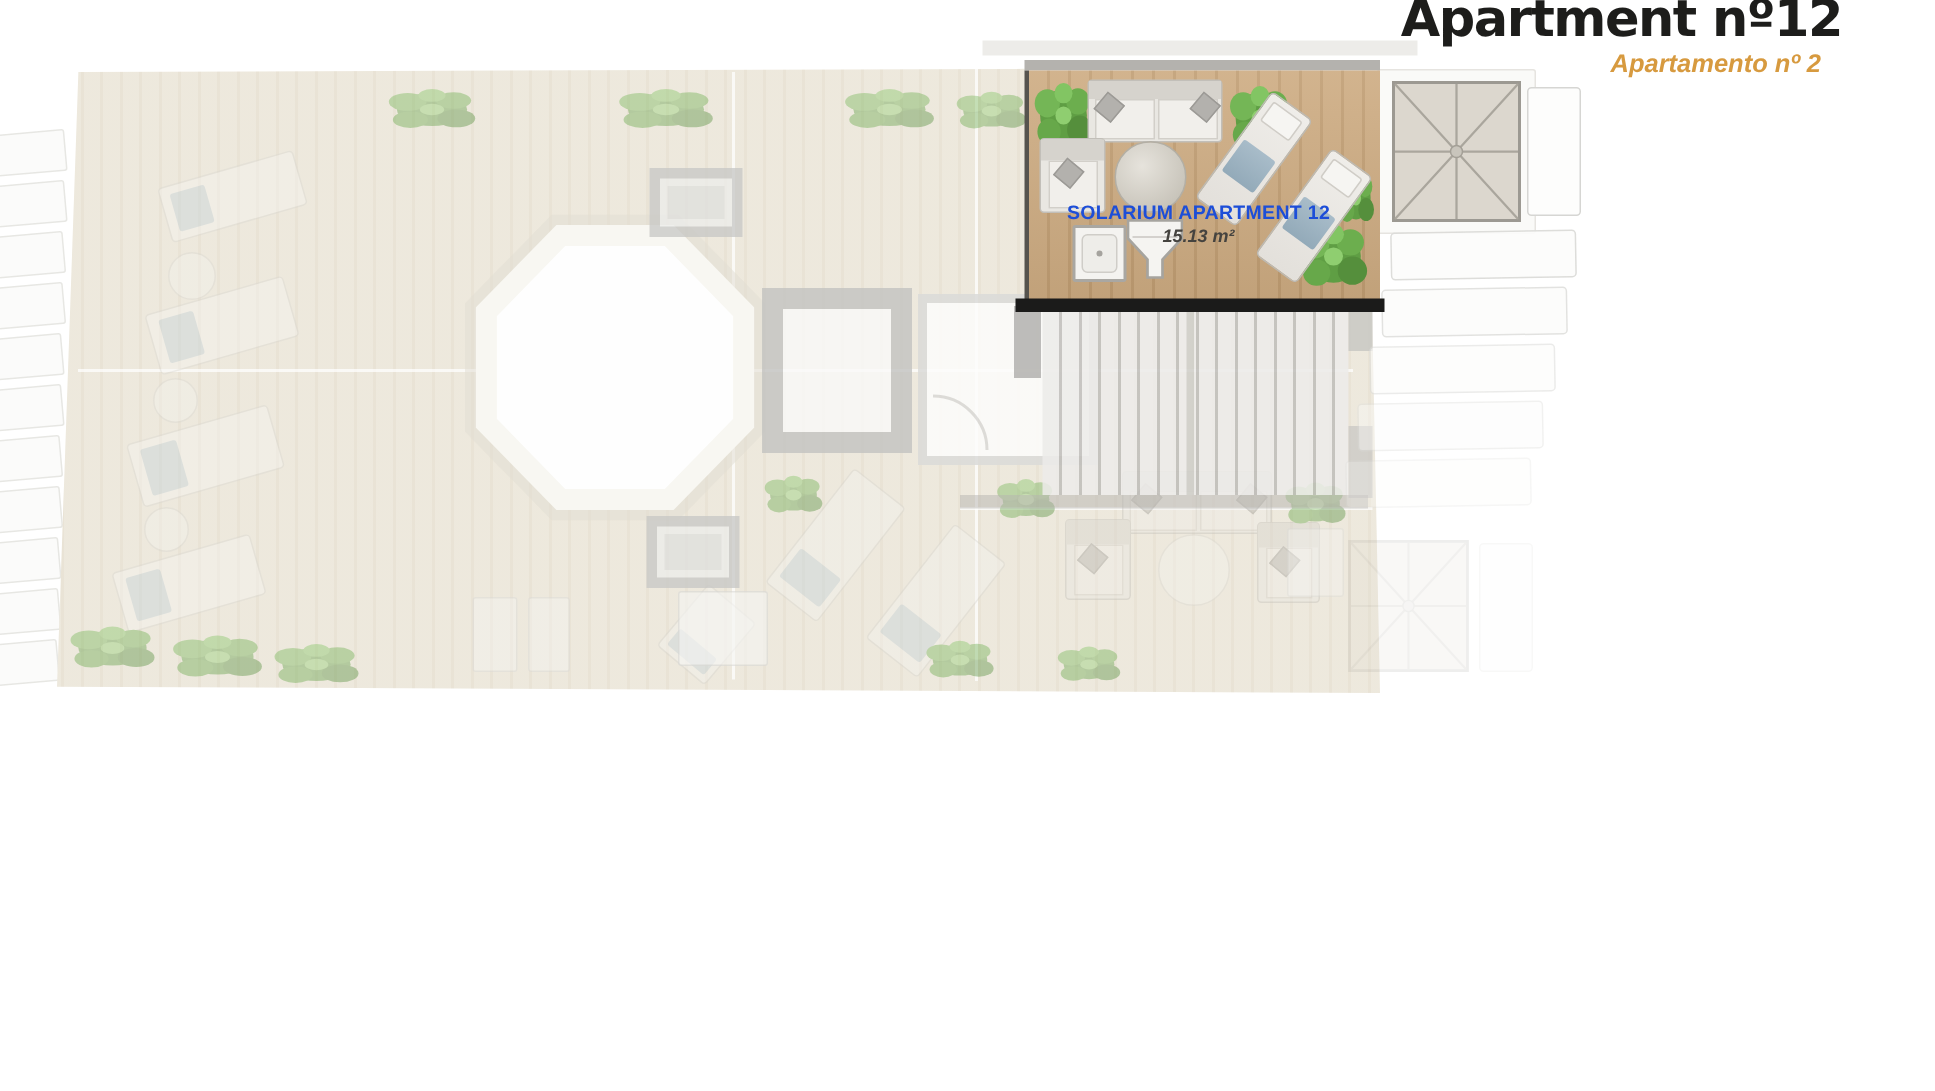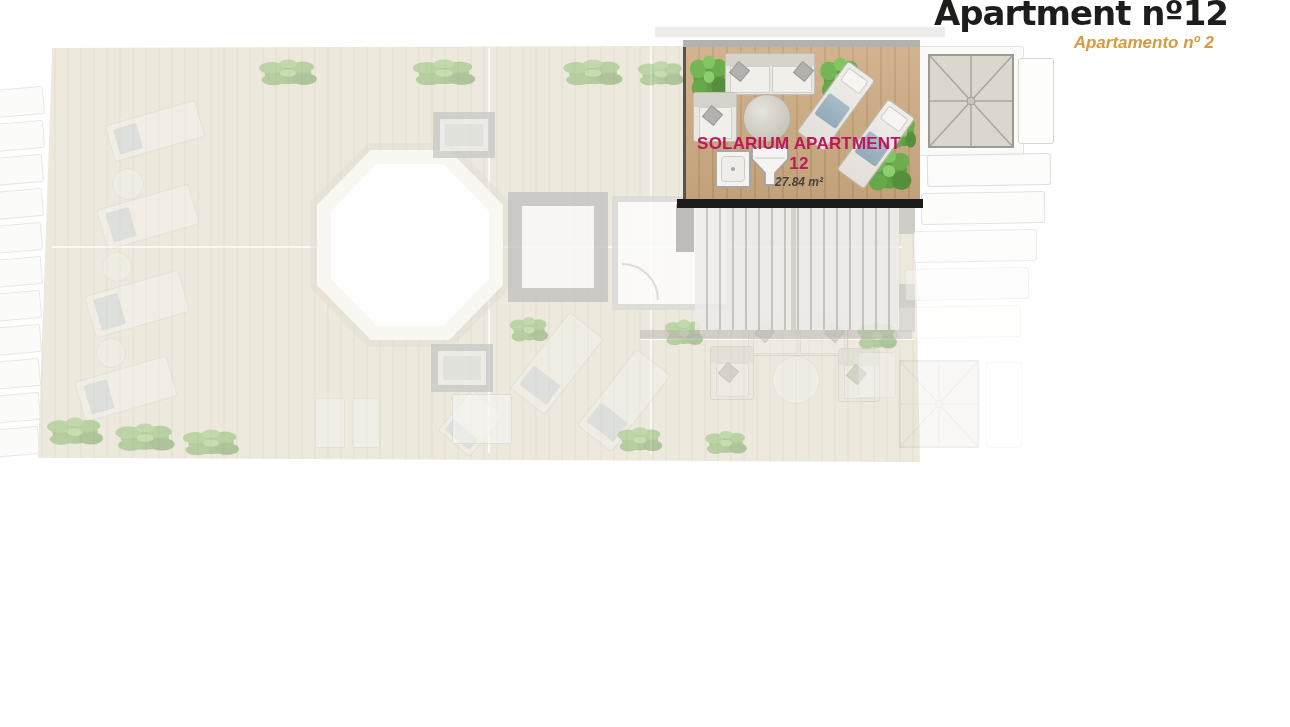--- a/index.html
+++ b/index.html
@@ -61,21 +61,21 @@
   .solarium{position:absolute;left:683px;top:40px;width:237px;height:163px;z-index:5;}
   .sol-topband{position:absolute;left:0;top:0;width:100%;height:7px;background:#b4b2ae;}
   .sol-left{position:absolute;left:0;top:7px;width:3px;bottom:0;background:#56544f;}
   .wood{position:absolute;left:3px;top:7px;right:0;bottom:0;
         background:
           linear-gradient(180deg,rgba(255,255,255,.10),rgba(0,0,0,.06)),
           repeating-linear-gradient(90deg,var(--wood,#cdab81) 0 12px,#c09d72 12px 14px);}
   .blackbar{position:absolute;left:677px;top:199px;width:246px;height:9px;
             background:var(--wall,#1b1b1a);z-index:6;}
   .sol-label{position:absolute;left:6px;top:94px;width:220px;text-align:center;z-index:9;}
-  .sol-label .l1{display:block;font-size:17px;font-weight:bold;color:#be185d;letter-spacing:.2px;}
+  .sol-label .l1{display:block;font-size:13px;font-weight:bold;color:#1d4ed8;letter-spacing:.2px;}
   .sol-label .l2{display:block;font-size:12px;font-style:italic;font-weight:600;color:#45433f;margin-top:1px;}
 
   .lounger{position:absolute;width:32px;height:86px;background:linear-gradient(#efede9,#e3e0db);
            border:1px solid #bdbab3;border-radius:4px;}
   .lounger::before{content:'';position:absolute;left:3px;right:3px;bottom:24px;height:26px;
                    background:linear-gradient(#a8bcc9,#93aab9);border-radius:2px;}
   .lounger::after{content:'';position:absolute;left:4px;right:4px;top:4px;height:14px;
                   background:#f6f5f2;border:1px solid #d0cdc7;border-radius:2px;}
   .rtable{position:absolute;border-radius:50%;
           background:radial-gradient(circle at 38% 34%,#e6e3dc,#c7c3b9 78%);
@@ -278,21 +278,21 @@
       <i class="cush" style="left:12%;width:74%"></i>
       <i class="pillow" style="left:26%;top:32%"></i>
     </div>
     <div class="rtable" style="left:60px;top:54px;width:46px;height:46px"></div>
 
     <div class="lounger" style="left:136px;top:22px;transform:rotate(36deg)"></div>
     <div class="lounger" style="left:176px;top:60px;transform:rotate(36deg)"></div>
 
     <div class="sol-label">
       <span class="l1">SOLARIUM APARTMENT 12</span>
-      <span class="l2">27.84 m²</span>
+      <span class="l2">15.13 m²</span>
     </div>
 
     <div class="shower" style="left:32px;top:110px">
       <div class="in"></div>
         <div class="dot"></div>
     </div>
     <div class="abs" style="left:68px;top:106px;width:38px;height:40px">
       <svg viewBox="0 0 38 40" width="38" height="40">
           <use href="#hopper"></use>
         </svg>

